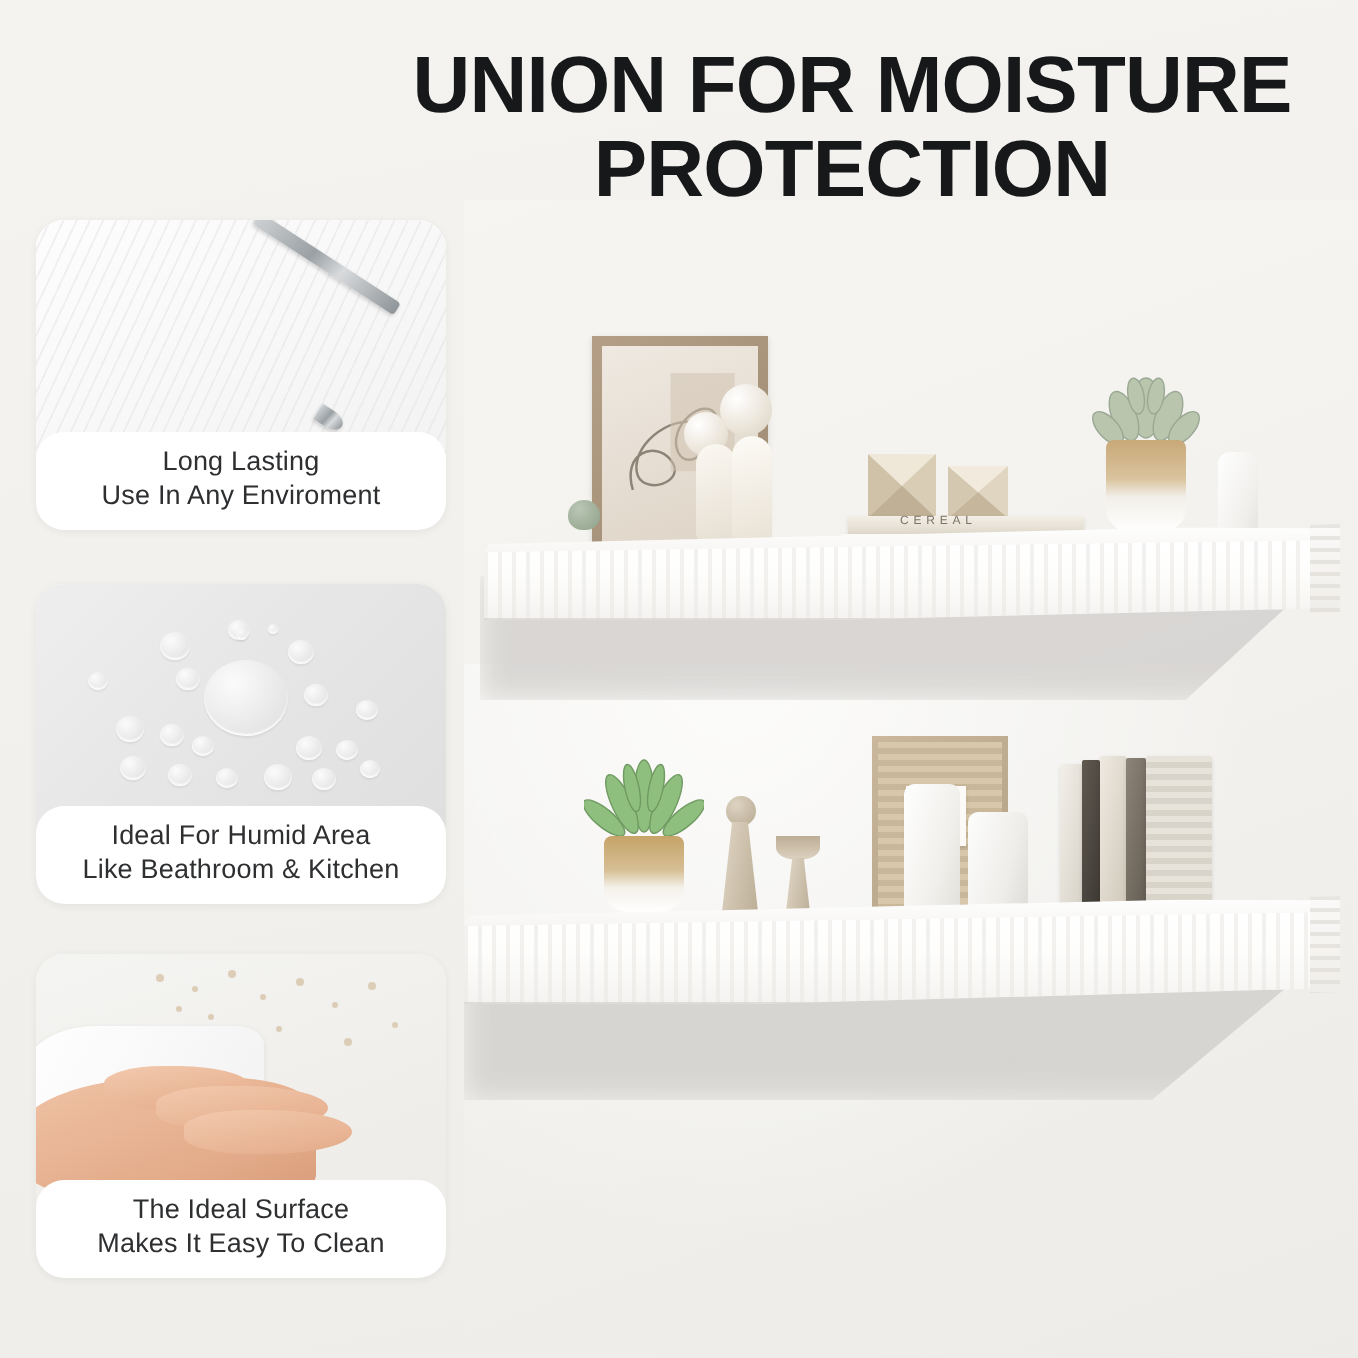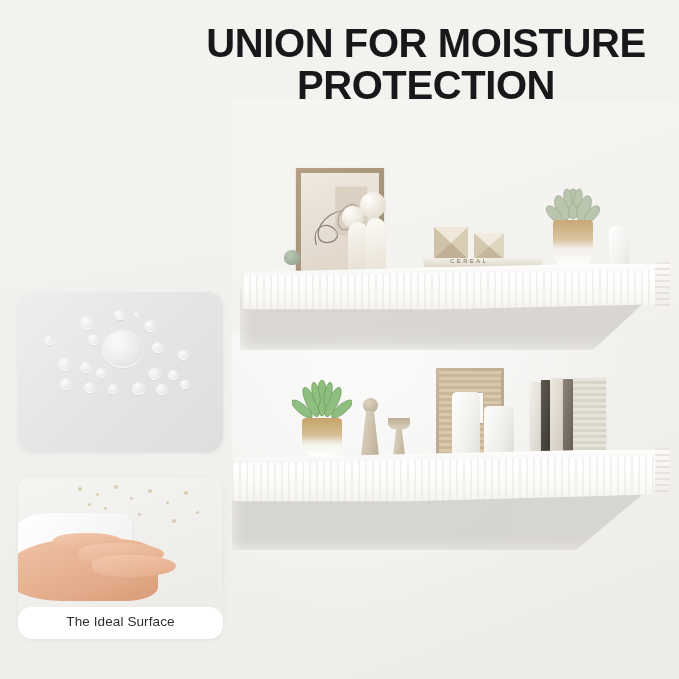--- a/index.html
+++ b/index.html
@@ -243,20 +243,31 @@
     <div class="book" style="position:absolute;left:43px;top:0px;width:33px;height:80px;
                 background:repeating-linear-gradient(180deg,#e7e3da 0 3px,#d9d4c9 3px 6px);"></div>
   </div>
 
   <div class="shelf" id="shelf-bottom">
     <div class="top-face"></div>
     <div class="front"></div>
     <div class="right-cap"></div>
   </div>
 
+  <div class="card" id="card-1">
+    <div class="photo ph-white">
+      <div class="grain"></div>
+      <div class="screw" style="left:112px;top:-4px;width:84px;height:7px;transform:rotate(33deg);transform-origin:0 0;border-radius:2px;"></div>
+      <div class="screw" style="left:140px;top:95px;width:14px;height:9px;transform:rotate(33deg);border-radius:0 60% 60% 0;"></div>
+    </div>
+    <div class="caption">
+      <div>Long Lasting</div>
+      <div>Use In Any Enviroment</div>
+    </div>
+  </div>
 
   <div class="card" id="card-2">
     <div class="photo ph-grey">
       <div class="drop" style="left:84px;top:38px;width:42px;height:38px;"></div>
       <div class="drop" style="left:62px;top:24px;width:15px;height:14px;"></div>
       <div class="drop" style="left:96px;top:18px;width:11px;height:10px;"></div>
       <div class="drop" style="left:126px;top:28px;width:13px;height:12px;"></div>
       <div class="drop" style="left:70px;top:42px;width:12px;height:11px;"></div>
       <div class="drop" style="left:134px;top:50px;width:12px;height:11px;"></div>
       <div class="drop" style="left:26px;top:44px;width:10px;height:9px;"></div>
@@ -268,20 +279,24 @@
       <div class="drop" style="left:150px;top:78px;width:11px;height:10px;"></div>
       <div class="drop" style="left:42px;top:86px;width:13px;height:12px;"></div>
       <div class="drop" style="left:66px;top:90px;width:12px;height:11px;"></div>
       <div class="drop" style="left:90px;top:92px;width:11px;height:10px;"></div>
       <div class="drop" style="left:114px;top:90px;width:14px;height:13px;"></div>
       <div class="drop" style="left:138px;top:92px;width:12px;height:11px;"></div>
       <div class="drop" style="left:162px;top:88px;width:10px;height:9px;"></div>
       <div class="drop" style="left:100px;top:22px;width:6px;height:6px;"></div>
       <div class="drop" style="left:116px;top:20px;width:5px;height:5px;"></div>
     </div>
+    <div class="caption">
+      <div>Ideal For Humid Area</div>
+      <div>Like Beathroom &amp; Kitchen</div>
+    </div>
   </div>
 
   <div class="card" id="card-3">
     <div class="photo ph-hand">
       <div class="crumb" style="left:60px;top:10px;width:4px;height:4px;"></div>
       <div class="crumb" style="left:78px;top:16px;width:3px;height:3px;"></div>
       <div class="crumb" style="left:96px;top:8px;width:4px;height:4px;"></div>
       <div class="crumb" style="left:112px;top:20px;width:3px;height:3px;"></div>
       <div class="crumb" style="left:130px;top:12px;width:4px;height:4px;"></div>
       <div class="crumb" style="left:148px;top:24px;width:3px;height:3px;"></div>
@@ -292,16 +307,17 @@
       <div class="crumb" style="left:178px;top:34px;width:3px;height:3px;"></div>
       <div class="crumb" style="left:70px;top:26px;width:3px;height:3px;"></div>
       <div class="cloth" style="left:-6px;top:36px;width:120px;height:78px;"></div>
       <div class="hand" style="left:-10px;top:62px;width:150px;height:62px;"></div>
       <div class="finger" style="left:34px;top:56px;width:74px;height:22px;"></div>
       <div class="finger" style="left:60px;top:66px;width:86px;height:22px;"></div>
       <div class="finger" style="left:74px;top:78px;width:84px;height:22px;"></div>
     </div>
     <div class="caption">
       <div>The Ideal Surface</div>
+      <div>Makes It Easy To Clean</div>
     </div>
   </div>
 
 </div>
 
 </body></html>

